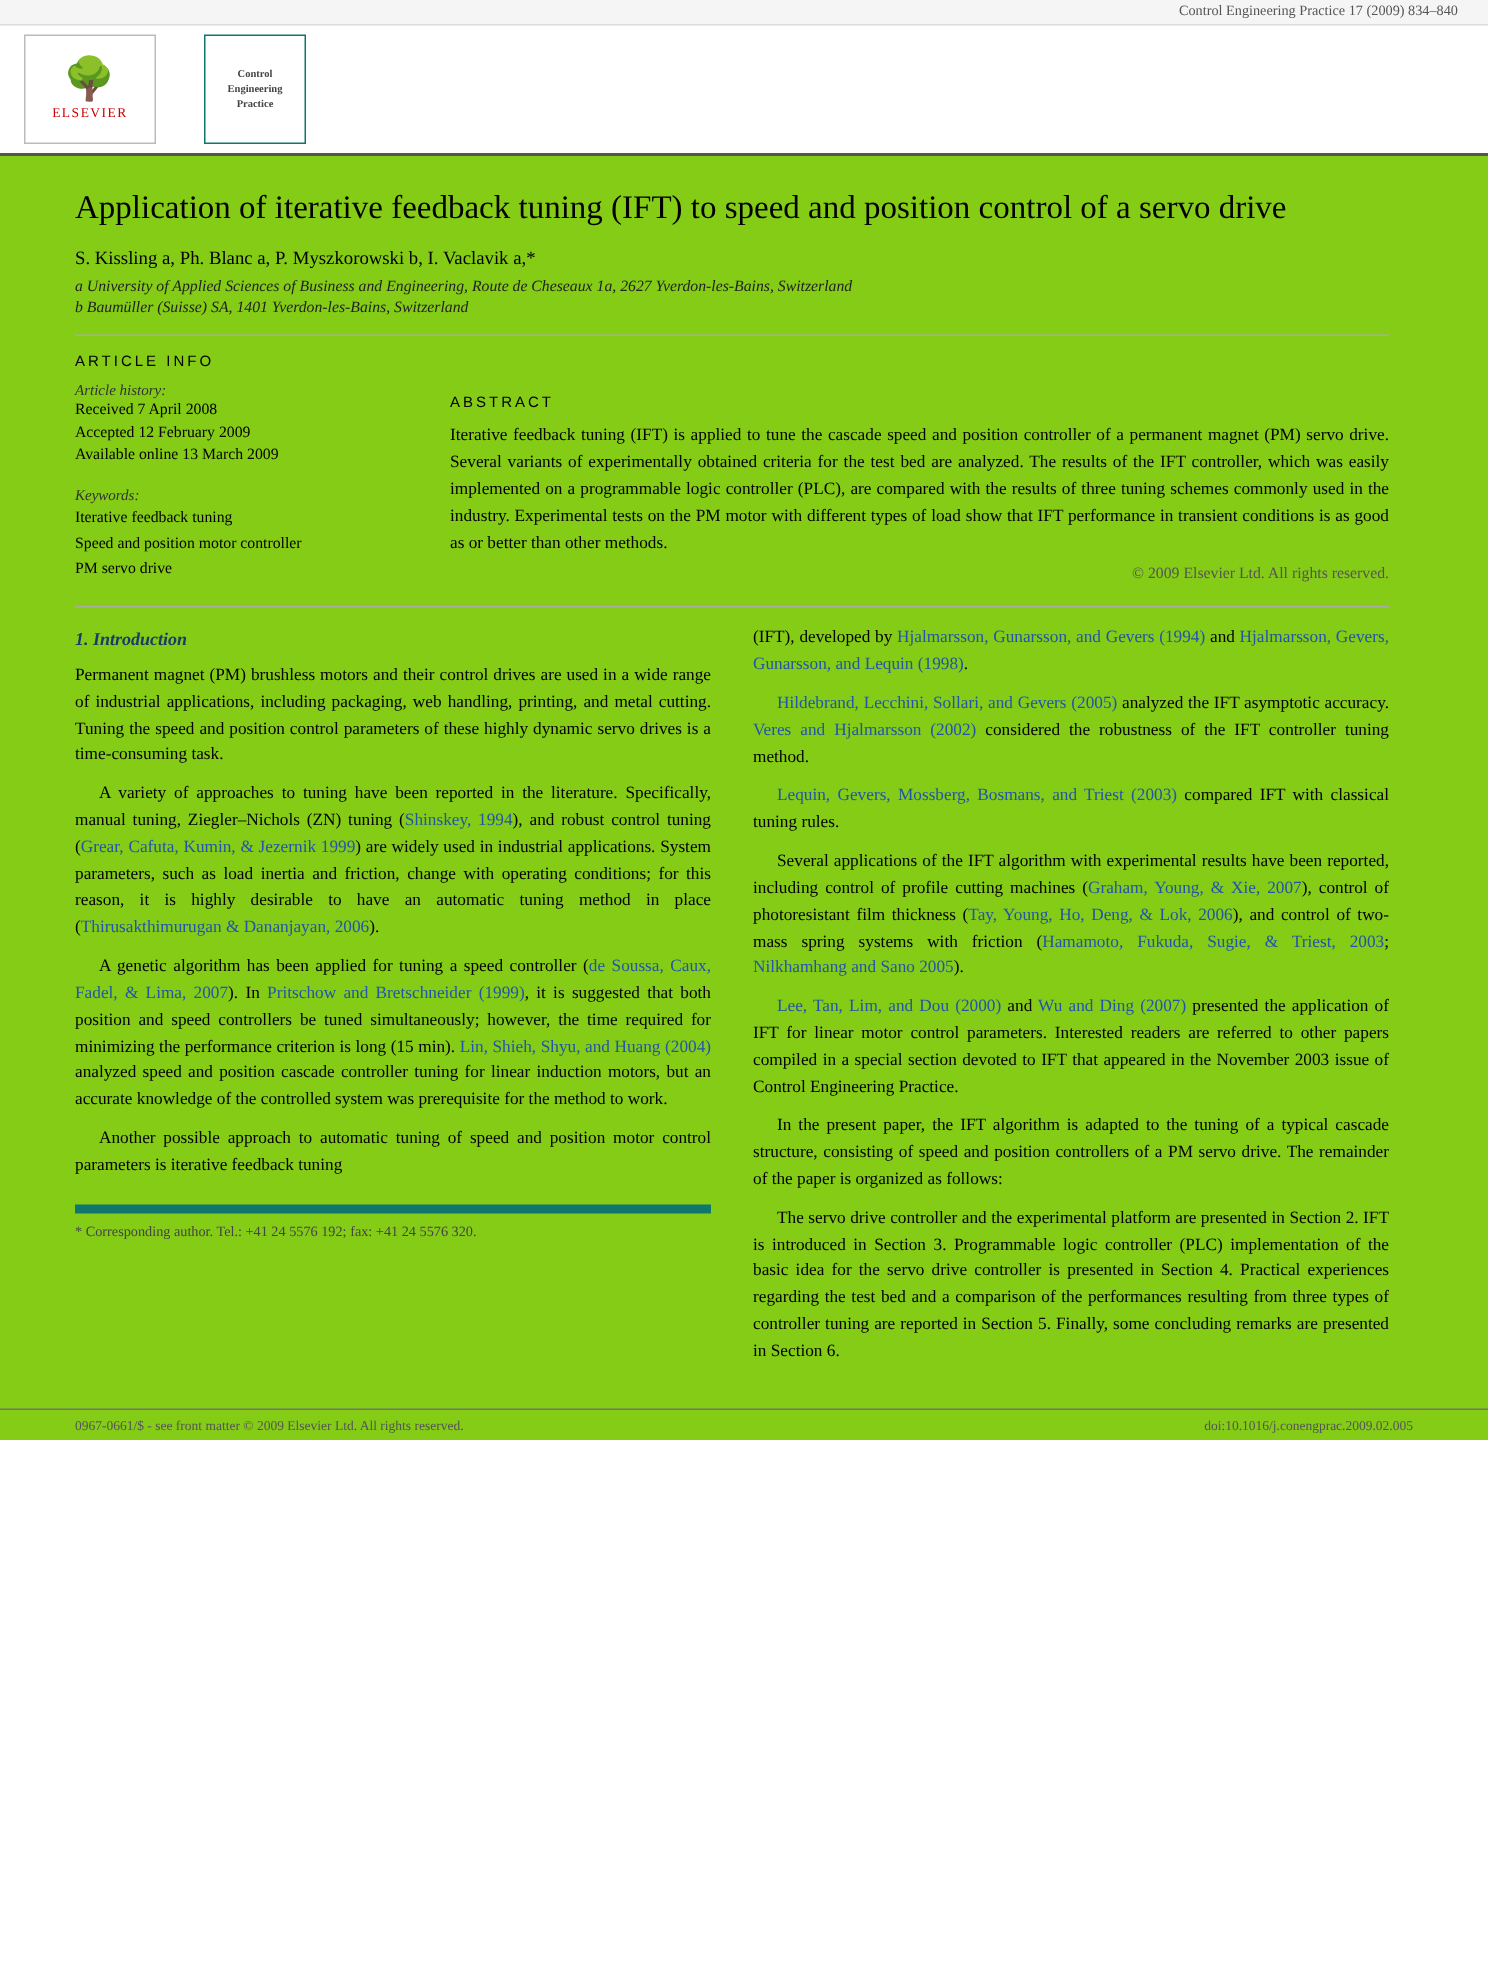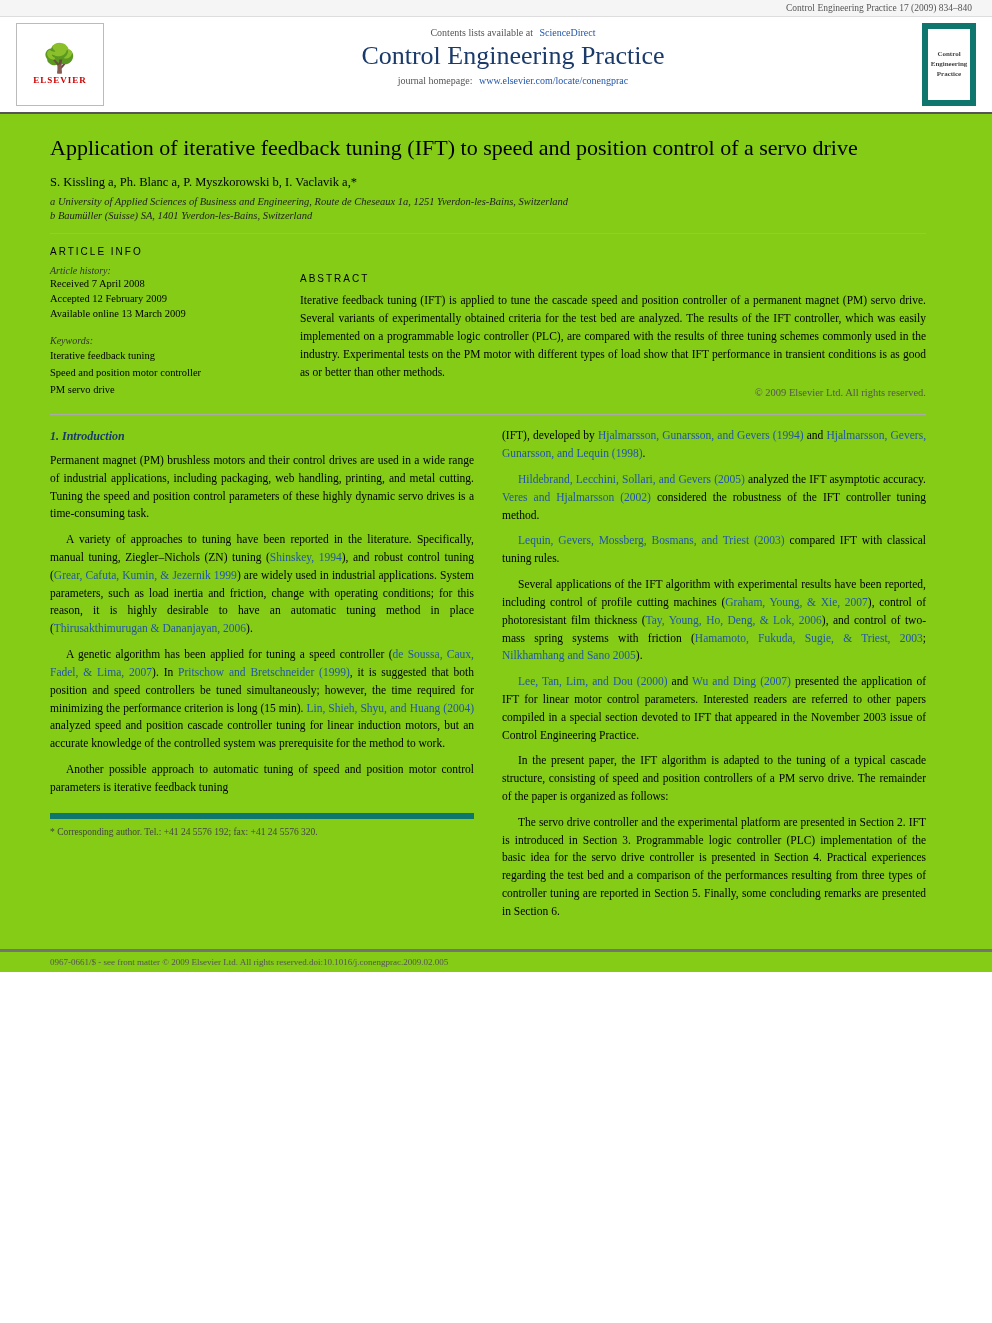--- a/index.html
+++ b/index.html
@@ -126,26 +126,26 @@
       border-top: 6px solid #0f766e;
       margin-top: 16px;
       padding-top: 6px;
       font-size: 9.5px;
       color: #444;
     }
     .footer-note {
       margin-bottom: 3px;
     }
     .bottom-bar {
-      border-top: 3px solid #737373;
+      border-top: 1px solid #737373;
       padding: 5px 50px;
       font-size: 9px;
       color: #555;
       display: flex;
-      justify-content: flex-start;
+      justify-content: space-between;
     }
     .header-top-bar {
       background: #f5f5f5;
       border-bottom: 1px solid #ddd;
       text-align: right;
       padding: 3px 20px;
       font-size: 9.5px;
       color: #555;
     }
     .elsevier-logo-box {
@@ -155,68 +155,57 @@
       justify-content: center;
       border: 1px solid #bbb;
       padding: 4px 6px;
       width: 88px;
     }
     .journal-right-box {
       display: flex;
       flex-direction: column;
       align-items: center;
       justify-content: center;
-      border: 6px solid #0f766e;
+      border: 1px solid #0f766e;
       padding: 21px;
-      width: 51px;
+      width: 68px;
       font-size: 7.5px;
       color: #555;
       text-align: center;
       line-height: 1.3;
     }
   </style>
 </head>
 <body>
 
 <div class="page">
 
   <div class="header-top-bar">
     <span>Control Engineering Practice 17 (2009) 834–840</span>
   </div>
 
   <div style="display:flex; align-items:stretch; border-bottom: 2px solid #555; padding: 6px 16px 6px 16px; background:#fff;">
     <div class="elsevier-logo-box" style="margin-right:16px;">
       <div style="font-size:28px; color:#888; line-height:1;">🌳</div>
-      <div style="font-size:9px; font-weight:bold; color:#c00; letter-spacing:1px; margin-top:2px;">ELSEVIER</div>
-    </div>
-
-    <div style="flex:1; text-align:center; padding: 4px 0;">
-      <div style="font-size:10px; color:#555; margin-bottom:3px;">
-        <span>Contents lists available at</span>
-        <span style="color:#2255aa; margin-left:4px;">ScienceDirect</span>
-      </div>
-      <div style="font-size:26px; font-family: 'Times New Roman', serif; color:#1a3a6a; font-weight:normal; margin-bottom:4px;">Control Engineering Practice</div>
-      <div style="font-size:10px; color:#555;">
-        <span>journal homepage:</span>
-        <span style="color:#2255aa; margin-left:4px;">www.elsevier.com/locate/conengprac</span>
-      </div>
-    </div>
+      <div style="font-size:9px; font-weight:normal; color:#c00; letter-spacing:1px; margin-top:2px;">ELSEVIER</div>
+    </div>
+
 
     <div class="journal-right-box" style="margin-left:16px; font-size:7.5px; line-height:1.4; color:#444;">
       <div style="font-size:7px; font-weight:bold; text-align:center;">Control<br>Engineering<br>Practice</div>
     </div>
   </div>
 
   <div class="main-content">
 
     <h1 class="article-title">Application of iterative feedback tuning (IFT) to speed and position control of a servo drive</h1>
 
     <div class="authors">S. Kissling a, Ph. Blanc a, P. Myszkorowski b, I. Vaclavik a,*</div>
 
-    <div class="affiliation">a University of Applied Sciences of Business and Engineering, Route de Cheseaux 1a, 1251 Yverdon-les-Bains, Switzerland</div>
+    <div class="affiliation">a University of Applied Sciences of Business and Engineering, Route de Cheseaux 1a, 2627 Yverdon-les-Bains, Switzerland</div>
     <div class="affiliation">b Baumüller (Suisse) SA, 1401 Yverdon-les-Bains, Switzerland</div>
 
     <hr class="divider-line">
 
     <div class="info-abstract-row">
 
       <div class="article-info-col">
         <div class="section-heading-small">ARTICLE INFO</div>
         <div class="info-label">Article history:</div>
         <div class="info-value">Received 7 April 2008</div>

